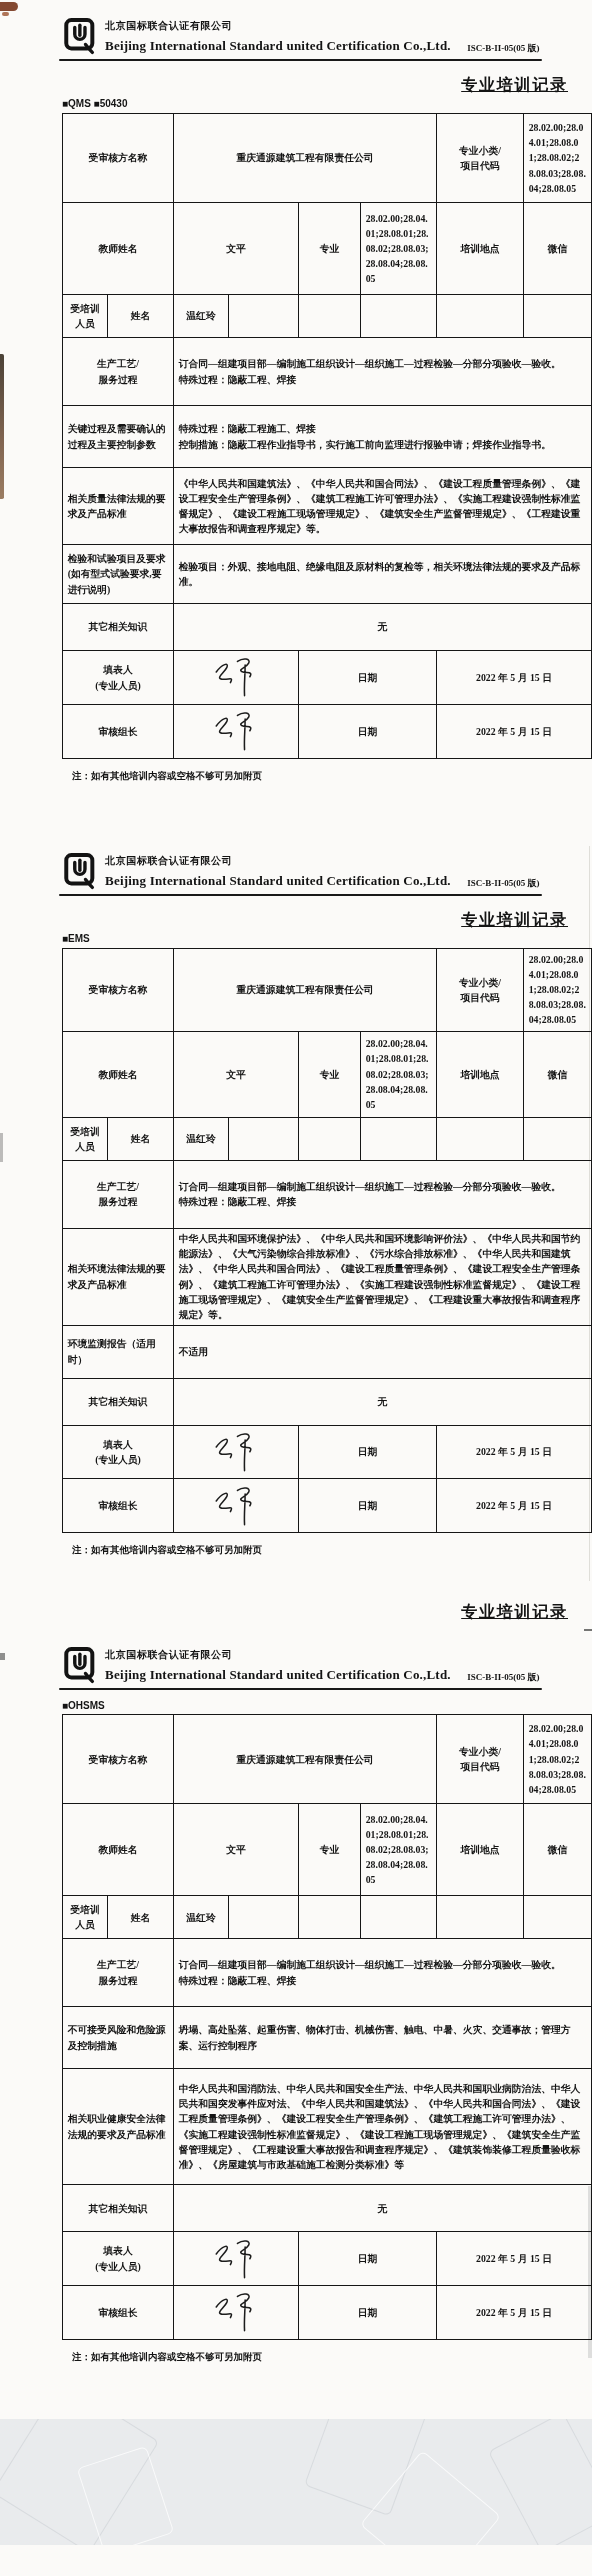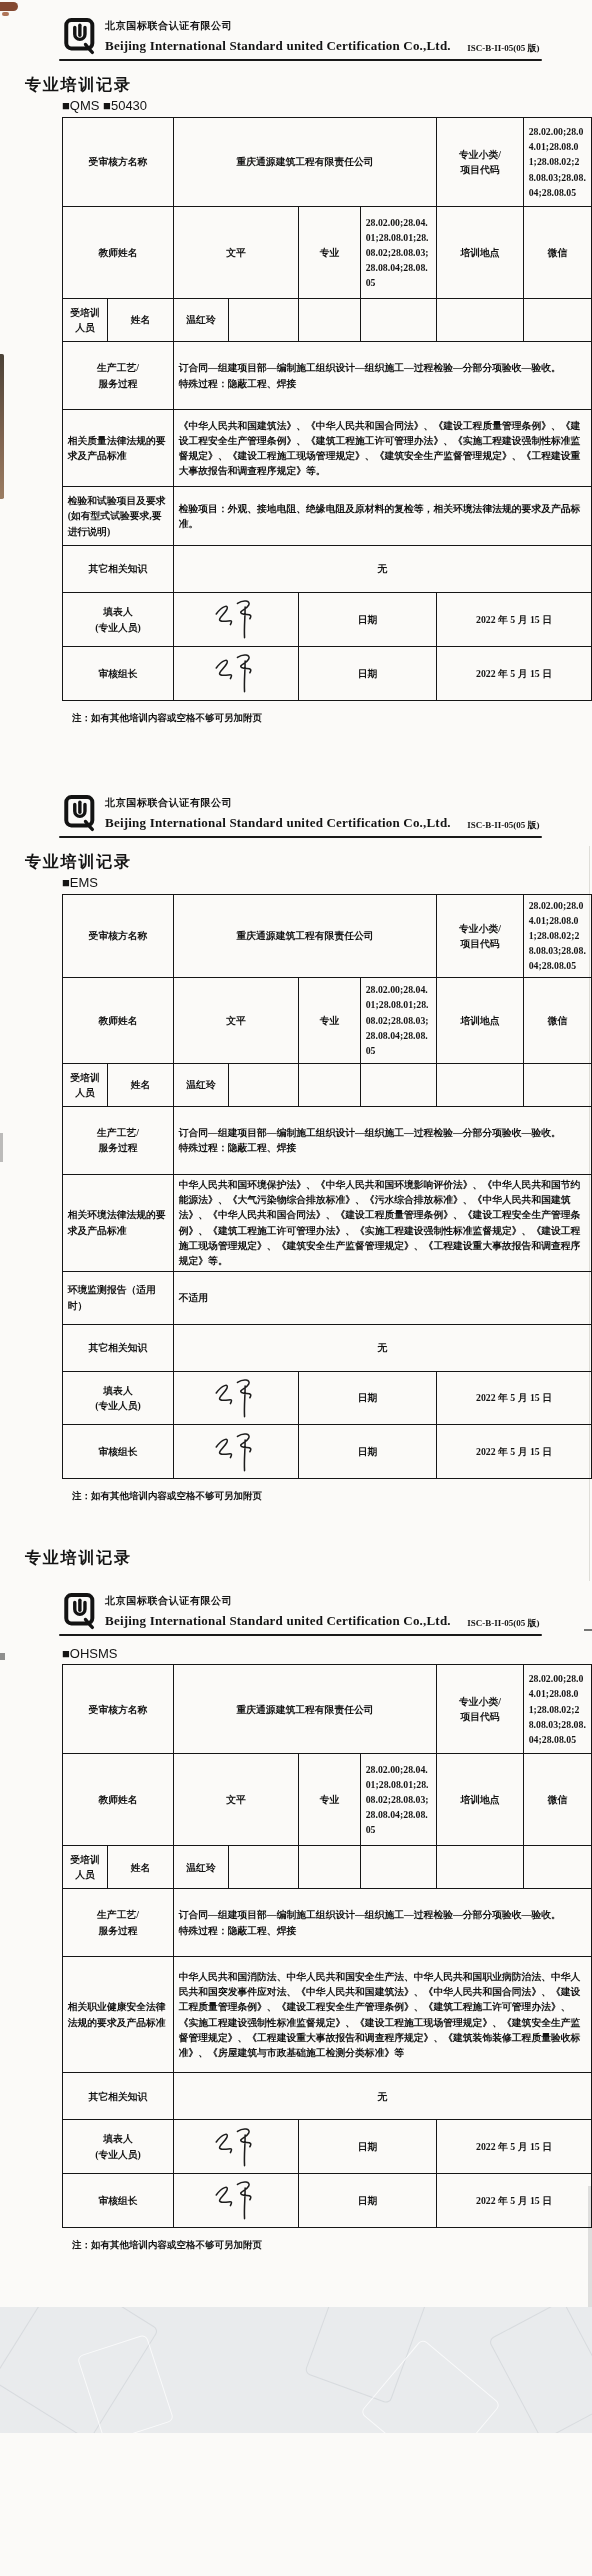--- a/index.html
+++ b/index.html
@@ -9,23 +9,23 @@
   }
   .page{position:relative;padding:0 25px;}
   
   .letterhead{position:relative;display:flex;align-items:flex-start;gap:7.1px;margin:0 25px 0 39px;}
   .logo{width:34px;height:37px;flex:0 0 auto;}
   .lh-names{padding-top:1.2px;}
   .lh-cn{font-family:"Liberation Sans",sans-serif;font-weight:bold;font-size:10px;letter-spacing:0.6px;}
   .lh-en{font-size:13px;font-weight:bold;margin-top:4.7px;letter-spacing:0.2px;}
   .lh-code{position:absolute;right:3.6px;bottom:0;font-size:9px;font-weight:bold;}
   .rule{height:1.8px;background:#191919;margin:4.1px 26px 0 34px;border-radius:1.2px;}
-  .doc-title{text-align:left;font-size:16px;font-weight:bold;letter-spacing:1.8px;margin:14.2px 0 2.4px 0;}
+  .doc-title{text-align:right;font-size:16px;font-weight:bold;letter-spacing:1.8px;margin:14.2px 0 2.4px 0;text-decoration:underline;}
   .title3{margin:25px 0 24px 0;}
-  .marker{font-family:"Liberation Sans",sans-serif;font-weight:normal;font-size:13px;margin:1.2px 0 2.4px 37px;}
+  .marker{font-family:"Liberation Sans",sans-serif;font-weight:bold;font-size:10px;margin:1.2px 0 2.4px 37px;}
   .marker3{margin-top:9.5px;}
   
   table.form-table{border-collapse:collapse;table-layout:fixed;width:529px;margin:3.6px 0 0 37px;}
   .form-table td{border:1.2px solid #161616;font-size:9.8px;font-weight:bold;line-height:1.55;
     padding:2.4px 4.7px;vertical-align:middle;overflow:hidden;}
   .lbl{text-align:center;}
   .lbl-left{text-align:left;padding-left:7.1px;}
   .val-c{text-align:center;}
   .val-l{text-align:left;padding-left:8.3px;padding-right:7.1px;}
   .pre{white-space:pre-line;}
@@ -126,20 +126,25 @@
       <td class="empty"></td>
       <td class="empty"></td>
       <td class="empty"></td>
     </tr>
     <tr class="h115">
       <td colspan="2" class="lbl pre">生产工艺/
 服务过程</td>
       <td colspan="6" class="val-l pre">订合同—组建项目部—编制施工组织设计—组织施工—过程检验—分部分项验收—验收。
 特殊过程：隐蔽工程、焊接</td>
     </tr>
+    <tr class="h105">
+      <td colspan="2" class="lbl-left">关键过程及需要确认的过程及主要控制参数</td>
+      <td colspan="6" class="val-l pre">特殊过程：隐蔽工程施工、焊接
+控制措施：隐蔽工程作业指导书，实行施工前向监理进行报验申请；焊接作业指导书。</td>
+    </tr>
     <tr class="h130">
       <td colspan="2" class="lbl-left">相关质量法律法规的要求及产品标准</td>
       <td colspan="6" class="val-l pre">《中华人民共和国建筑法》、《中华人民共和国合同法》、《建设工程质量管理条例》、《建设工程安全生产管理条例》、《建筑工程施工许可管理办法》、《实施工程建设强制性标准监督规定》、《建设工程施工现场管理规定》、《建筑安全生产监督管理规定》、《工程建设重大事故报告和调查程序规定》等。</td>
     </tr>
     <tr class="h100">
       <td colspan="2" class="lbl-left">检验和试验项目及要求(如有型式试验要求,要进行说明)</td>
       <td colspan="6" class="val-l pre">检验项目：外观、接地电阻、绝缘电阻及原材料的复检等，相关环境法律法规的要求及产品标准。</td>
     </tr>
     <tr class="h80">
       <td colspan="2" class="lbl">其它相关知识</td>
@@ -341,20 +346,24 @@
       <td class="empty"></td>
       <td class="empty"></td>
       <td class="empty"></td>
     </tr>
     <tr class="h115">
       <td colspan="2" class="lbl pre">生产工艺/
 服务过程</td>
       <td colspan="6" class="val-l pre">订合同—组建项目部—编制施工组织设计—组织施工—过程检验—分部分项验收—验收。
 特殊过程：隐蔽工程、焊接</td>
     </tr>
+    <tr class="h105">
+      <td colspan="2" class="lbl-left">不可接受风险和危险源及控制措施</td>
+      <td colspan="6" class="val-l pre">坍塌、高处坠落、起重伤害、物体打击、机械伤害、触电、中暑、火灾、交通事故；管理方案、运行控制程序</td>
+    </tr>
     <tr class="h195">
       <td colspan="2" class="lbl-left">相关职业健康安全法律法规的要求及产品标准</td>
       <td colspan="6" class="val-l pre">中华人民共和国消防法、中华人民共和国安全生产法、中华人民共和国职业病防治法、中华人民共和国突发事件应对法、《中华人民共和国建筑法》、《中华人民共和国合同法》、《建设工程质量管理条例》、《建设工程安全生产管理条例》、《建筑工程施工许可管理办法》、《实施工程建设强制性标准监督规定》、《建设工程施工现场管理规定》、《建筑安全生产监督管理规定》、《工程建设重大事故报告和调查程序规定》、《建筑装饰装修工程质量验收标准》、《房屋建筑与市政基础施工检测分类标准》等</td>
     </tr>
     <tr class="h80">
       <td colspan="2" class="lbl">其它相关知识</td>
       <td colspan="6" class="val-c">无</td>
     </tr>
     <tr class="h80">
       <td colspan="2" class="lbl pre">填表人

